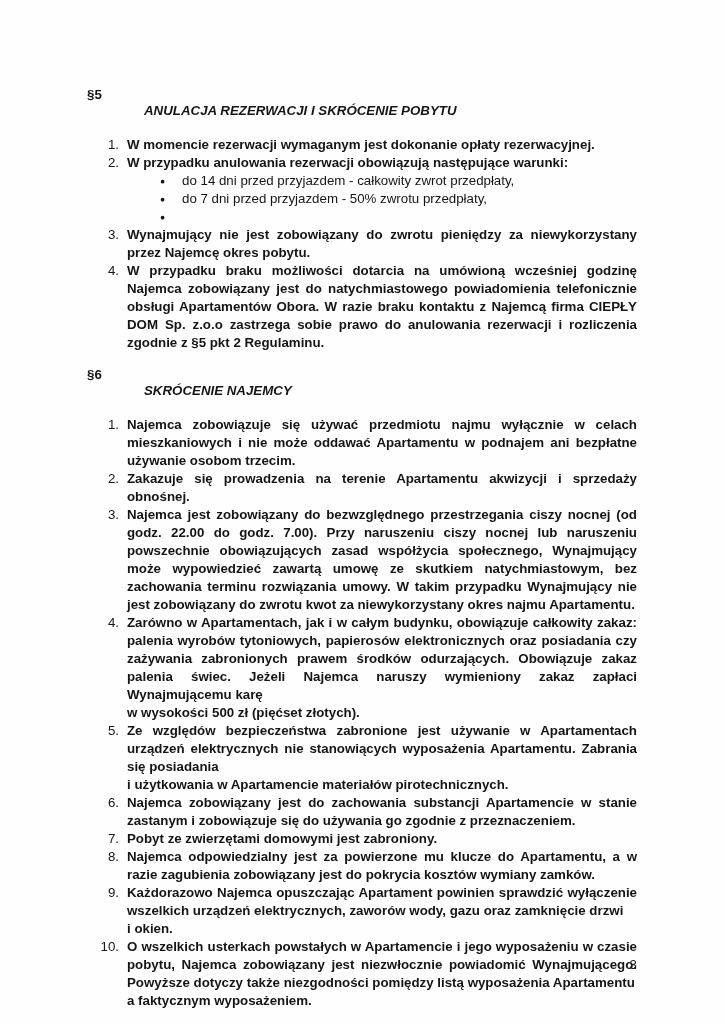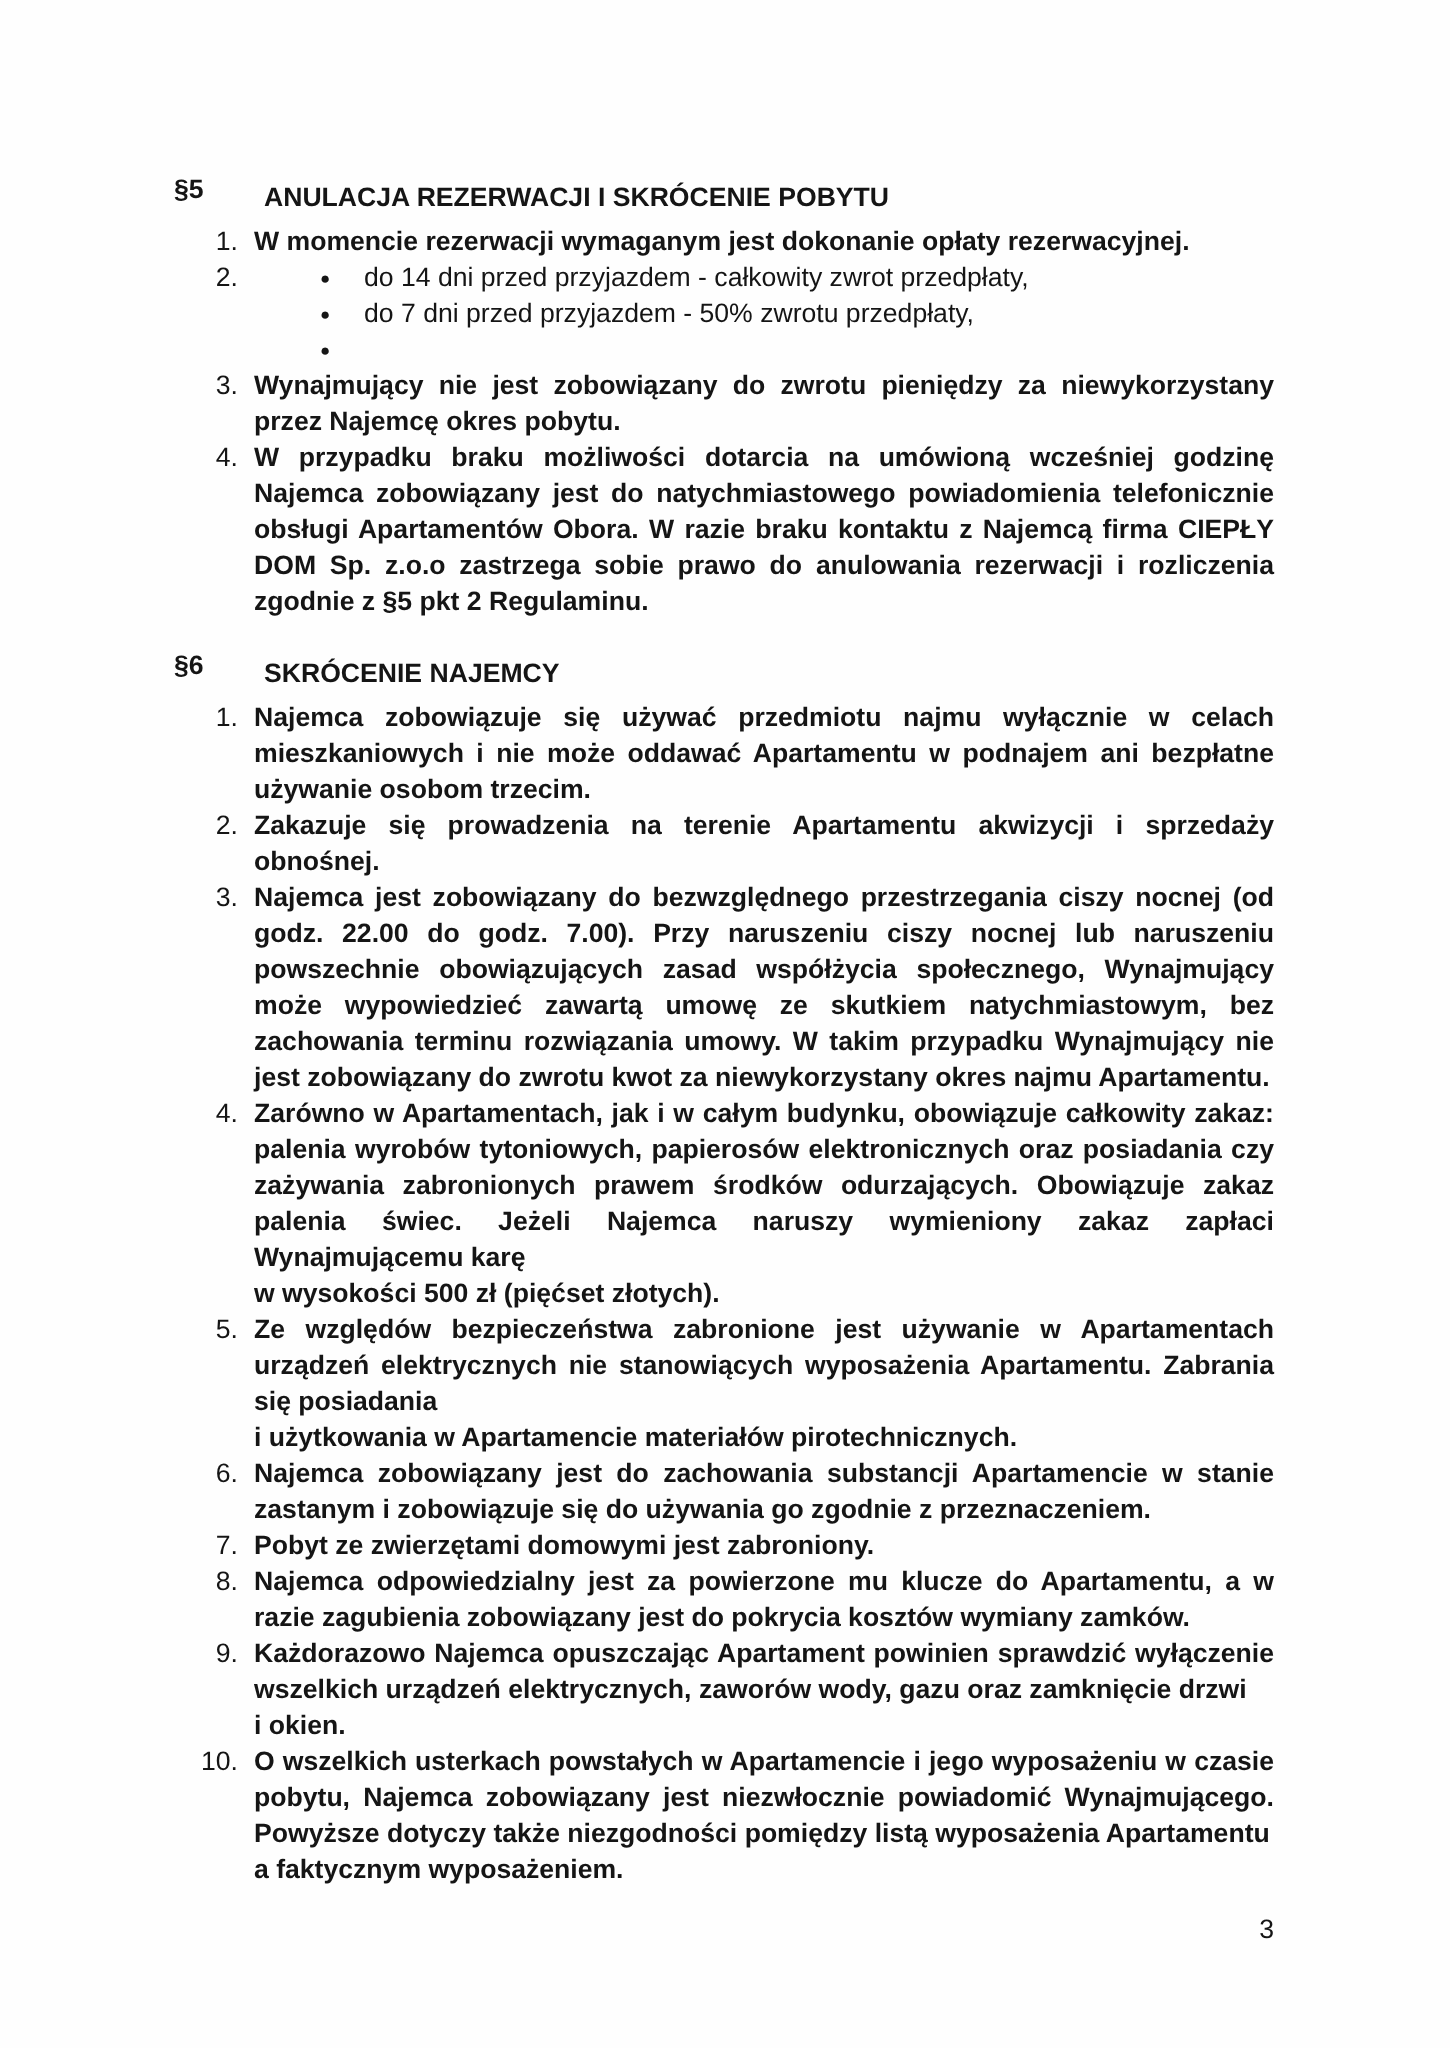--- a/index.html
+++ b/index.html
@@ -16,21 +16,21 @@
     overflow: hidden;
   }
   .content {
     position: absolute;
     left: 87px;
     top: 86px;
     width: 550px;
   }
   .sec-head { display: flex; font-weight: bold; }
   .sec-label { flex: none; width: 41px; }
-  .sec-title { margin: 4px; font-size: inherit; line-height: inherit; font-weight: bold; }
+  .sec-title { margin: 16px; font-size: inherit; line-height: inherit; font-weight: bold; font-style: italic; }
   .section + .section { margin-top: 14px; }
   ol.items { list-style: none; margin: 0; padding: 0; }
   .item { display: flex; }
   .num {
     flex: none;
     width: 40px;
     box-sizing: border-box;
     padding-right: 8px;
     text-align: right;
   }
@@ -70,20 +70,21 @@
       <ol class="items">
         <li class="item">
           <span class="num">1.</span>
           <div class="body">
             <p class="txt">W momencie rezerwacji wymaganym jest dokonanie opłaty rezerwacyjnej.</p>
           </div>
         </li>
         <li class="item">
           <span class="num">2.</span>
           <div class="body">
+            <p class="txt">W przypadku anulowania rezerwacji obowiązują następujące warunki:</p>
             <ul class="bullets">
               <li class="bullet-row">
                 <span class="dot">●</span>
                 <p class="btxt">do 14 dni przed przyjazdem - całkowity zwrot przedpłaty,</p>
               </li>
               <li class="bullet-row">
                 <span class="dot">●</span>
                 <p class="btxt">do 7 dni przed przyjazdem - 50% zwrotu przedpłaty,</p>
               </li>
               <li class="bullet-row">

